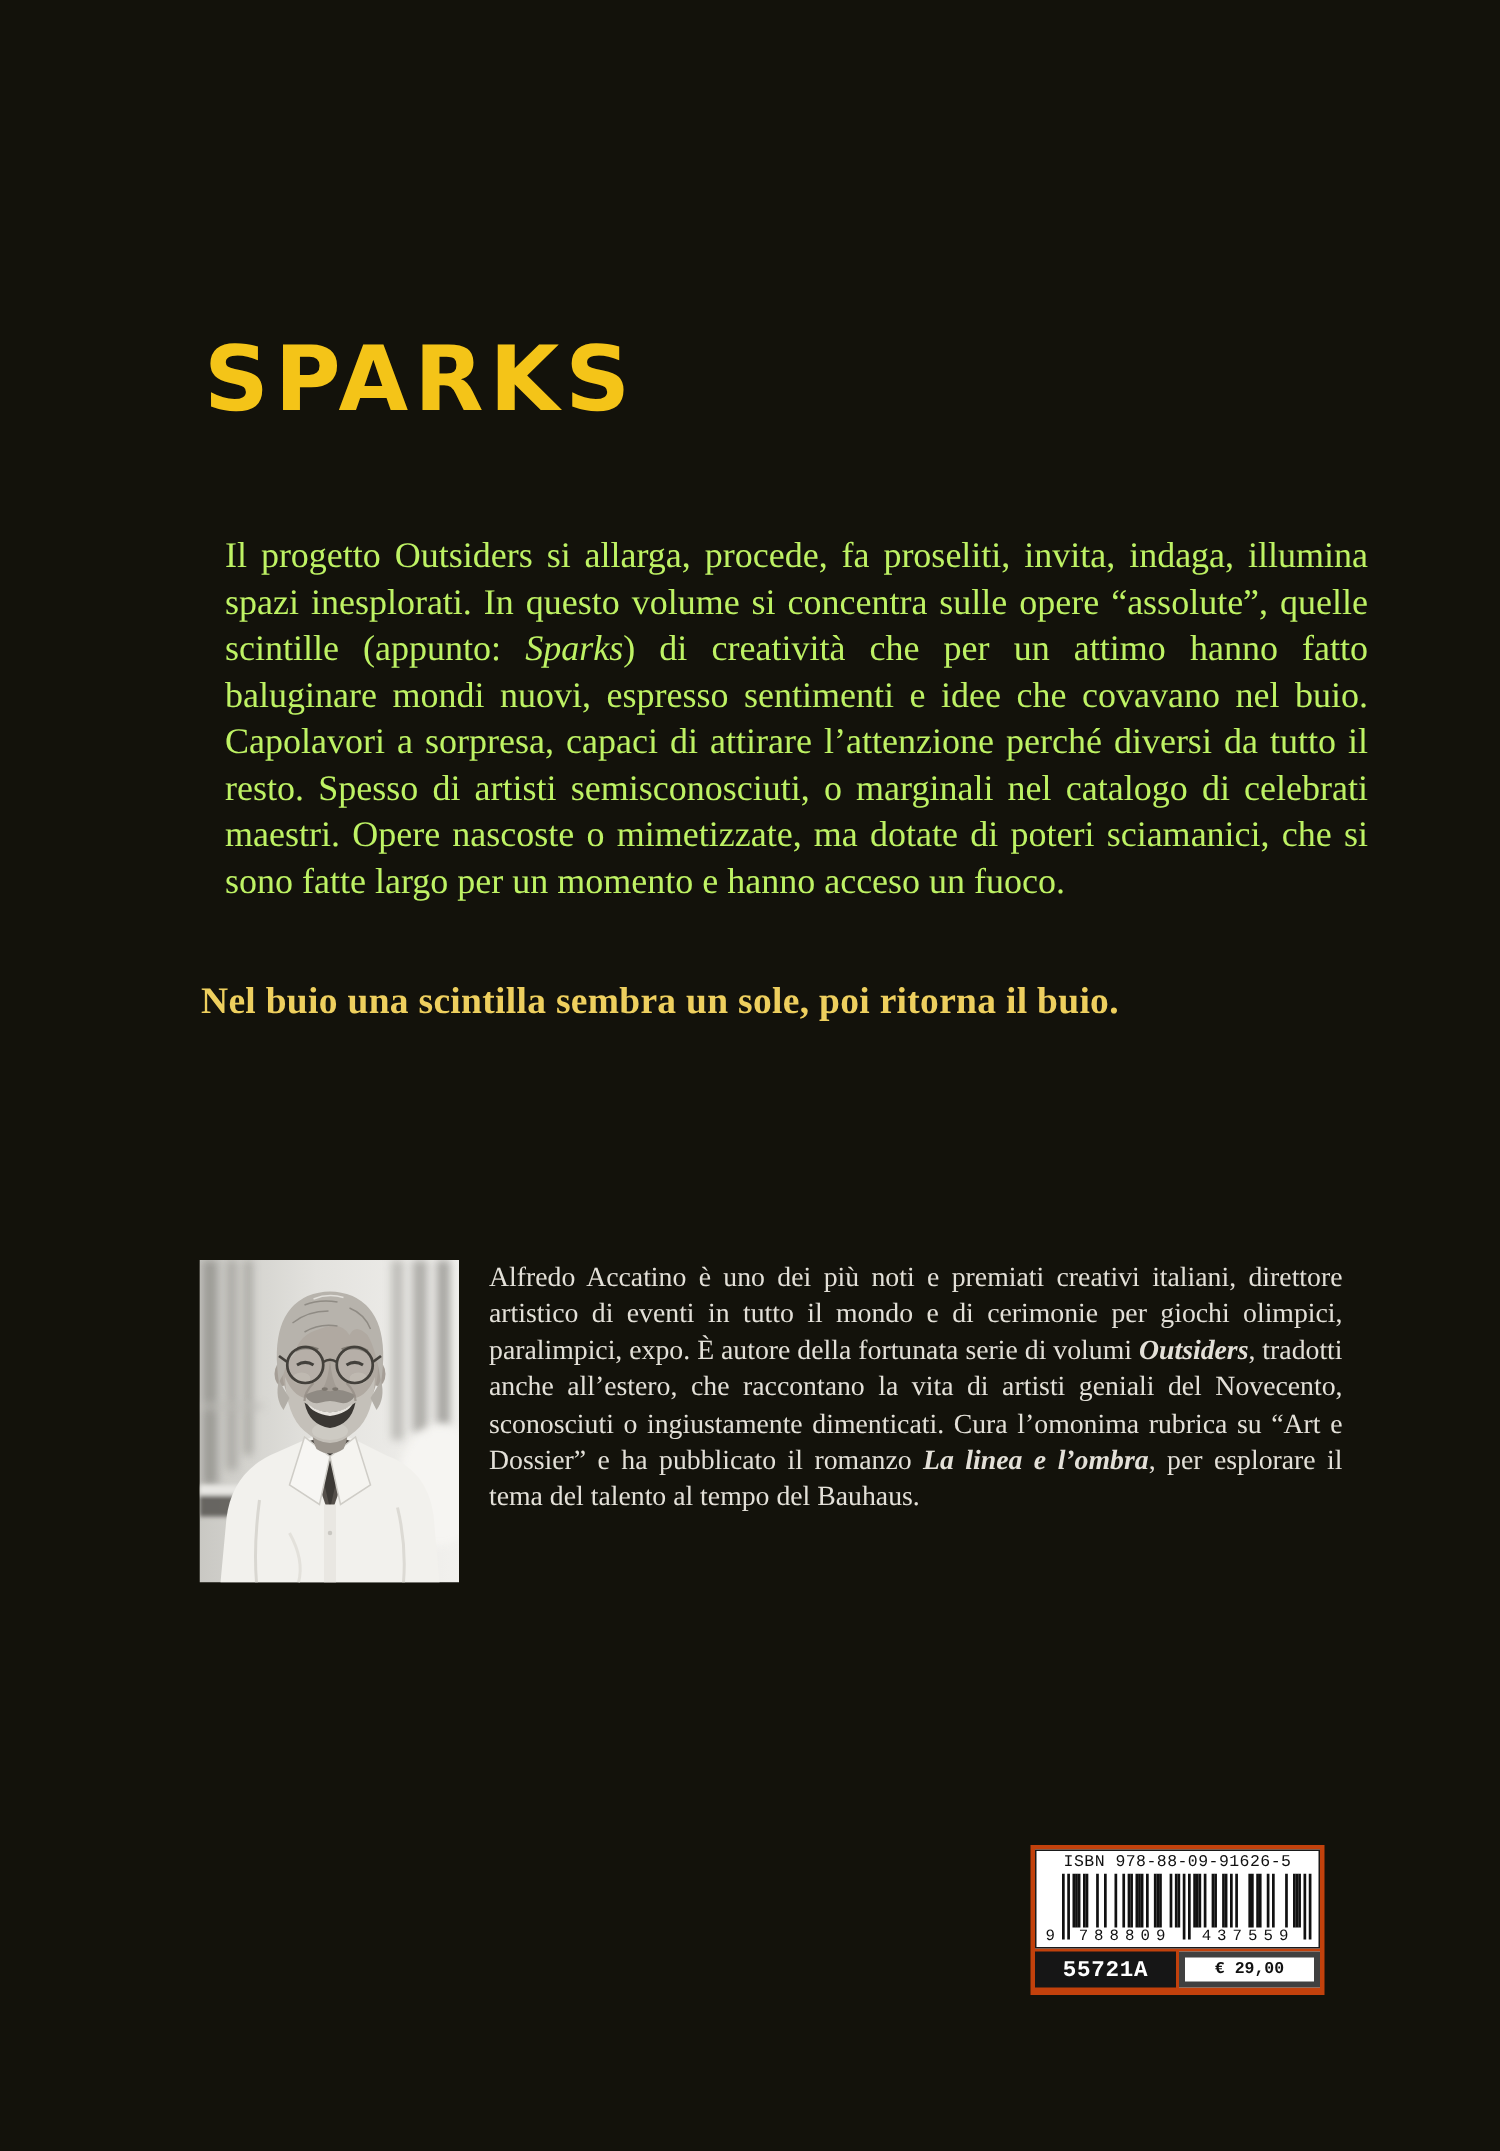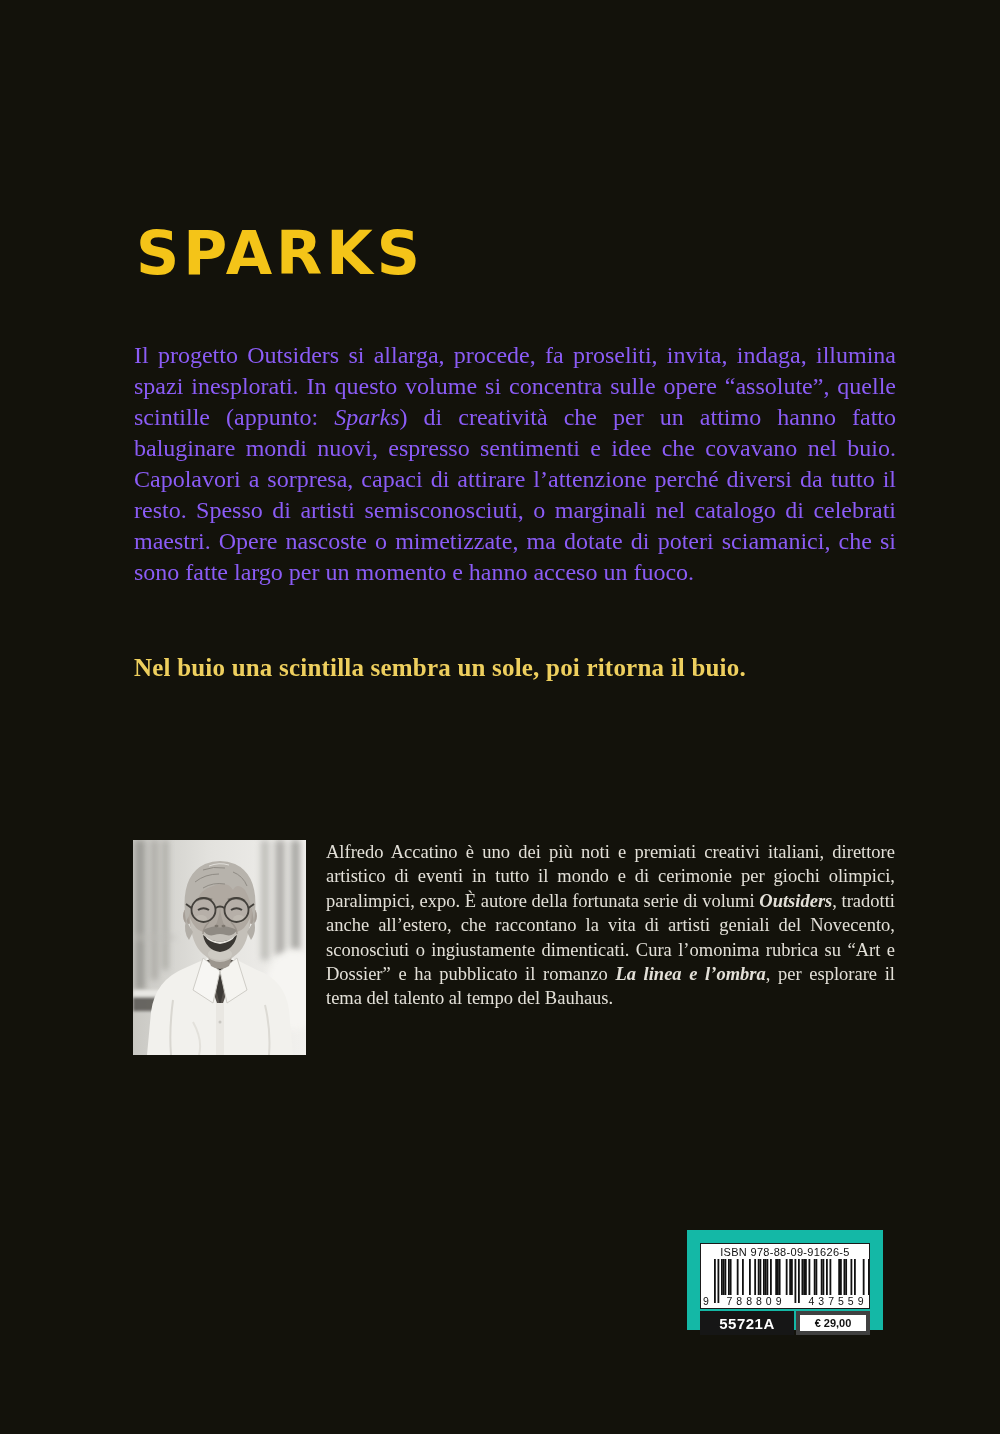--- a/index.html
+++ b/index.html
@@ -29,25 +29,25 @@
     letter-spacing: 4px;
     color: #f4c418;
   }
 
   
   .synopsis {
     position: absolute;
     left: 134px;
     top: 340px;
     width: 762px;
-    margin: 0;
+    margin: 16px;
     font-size: 24px;
     line-height: 31px;
     text-align: justify;
-    color: #8b5cf6;
+    color: #bef264;
   }
   .synopsis i { font-style: italic; }
 
   
   .tagline {
     position: absolute;
     left: 134px;
     top: 654px;
     width: 790px;
     margin: 0;
@@ -82,24 +82,24 @@
   .author-bio p { margin: 0; }
   .author-bio .bi { font-style: italic; font-weight: bold; margin-top: 40px; }
 
   
   .barcode-label {
     position: absolute;
     left: 687px;
     top: 1230px;
     width: 196px;
     height: 100px;
-    background: #14b8a6;
+    background: #c2410c;
     box-sizing: border-box;
-    padding: 13px;
-    font-family: Liberation Sans, sans-serif;
+    padding: 3px;
+    font-family: Liberation Mono, monospace;
   }
   .barcode-panel {
     position: relative;
     box-sizing: border-box;
     border: 1px solid #1a1a1a;
     height: 66px;
     background: #fff;
     overflow: hidden;
   }
   .isbn-text {

